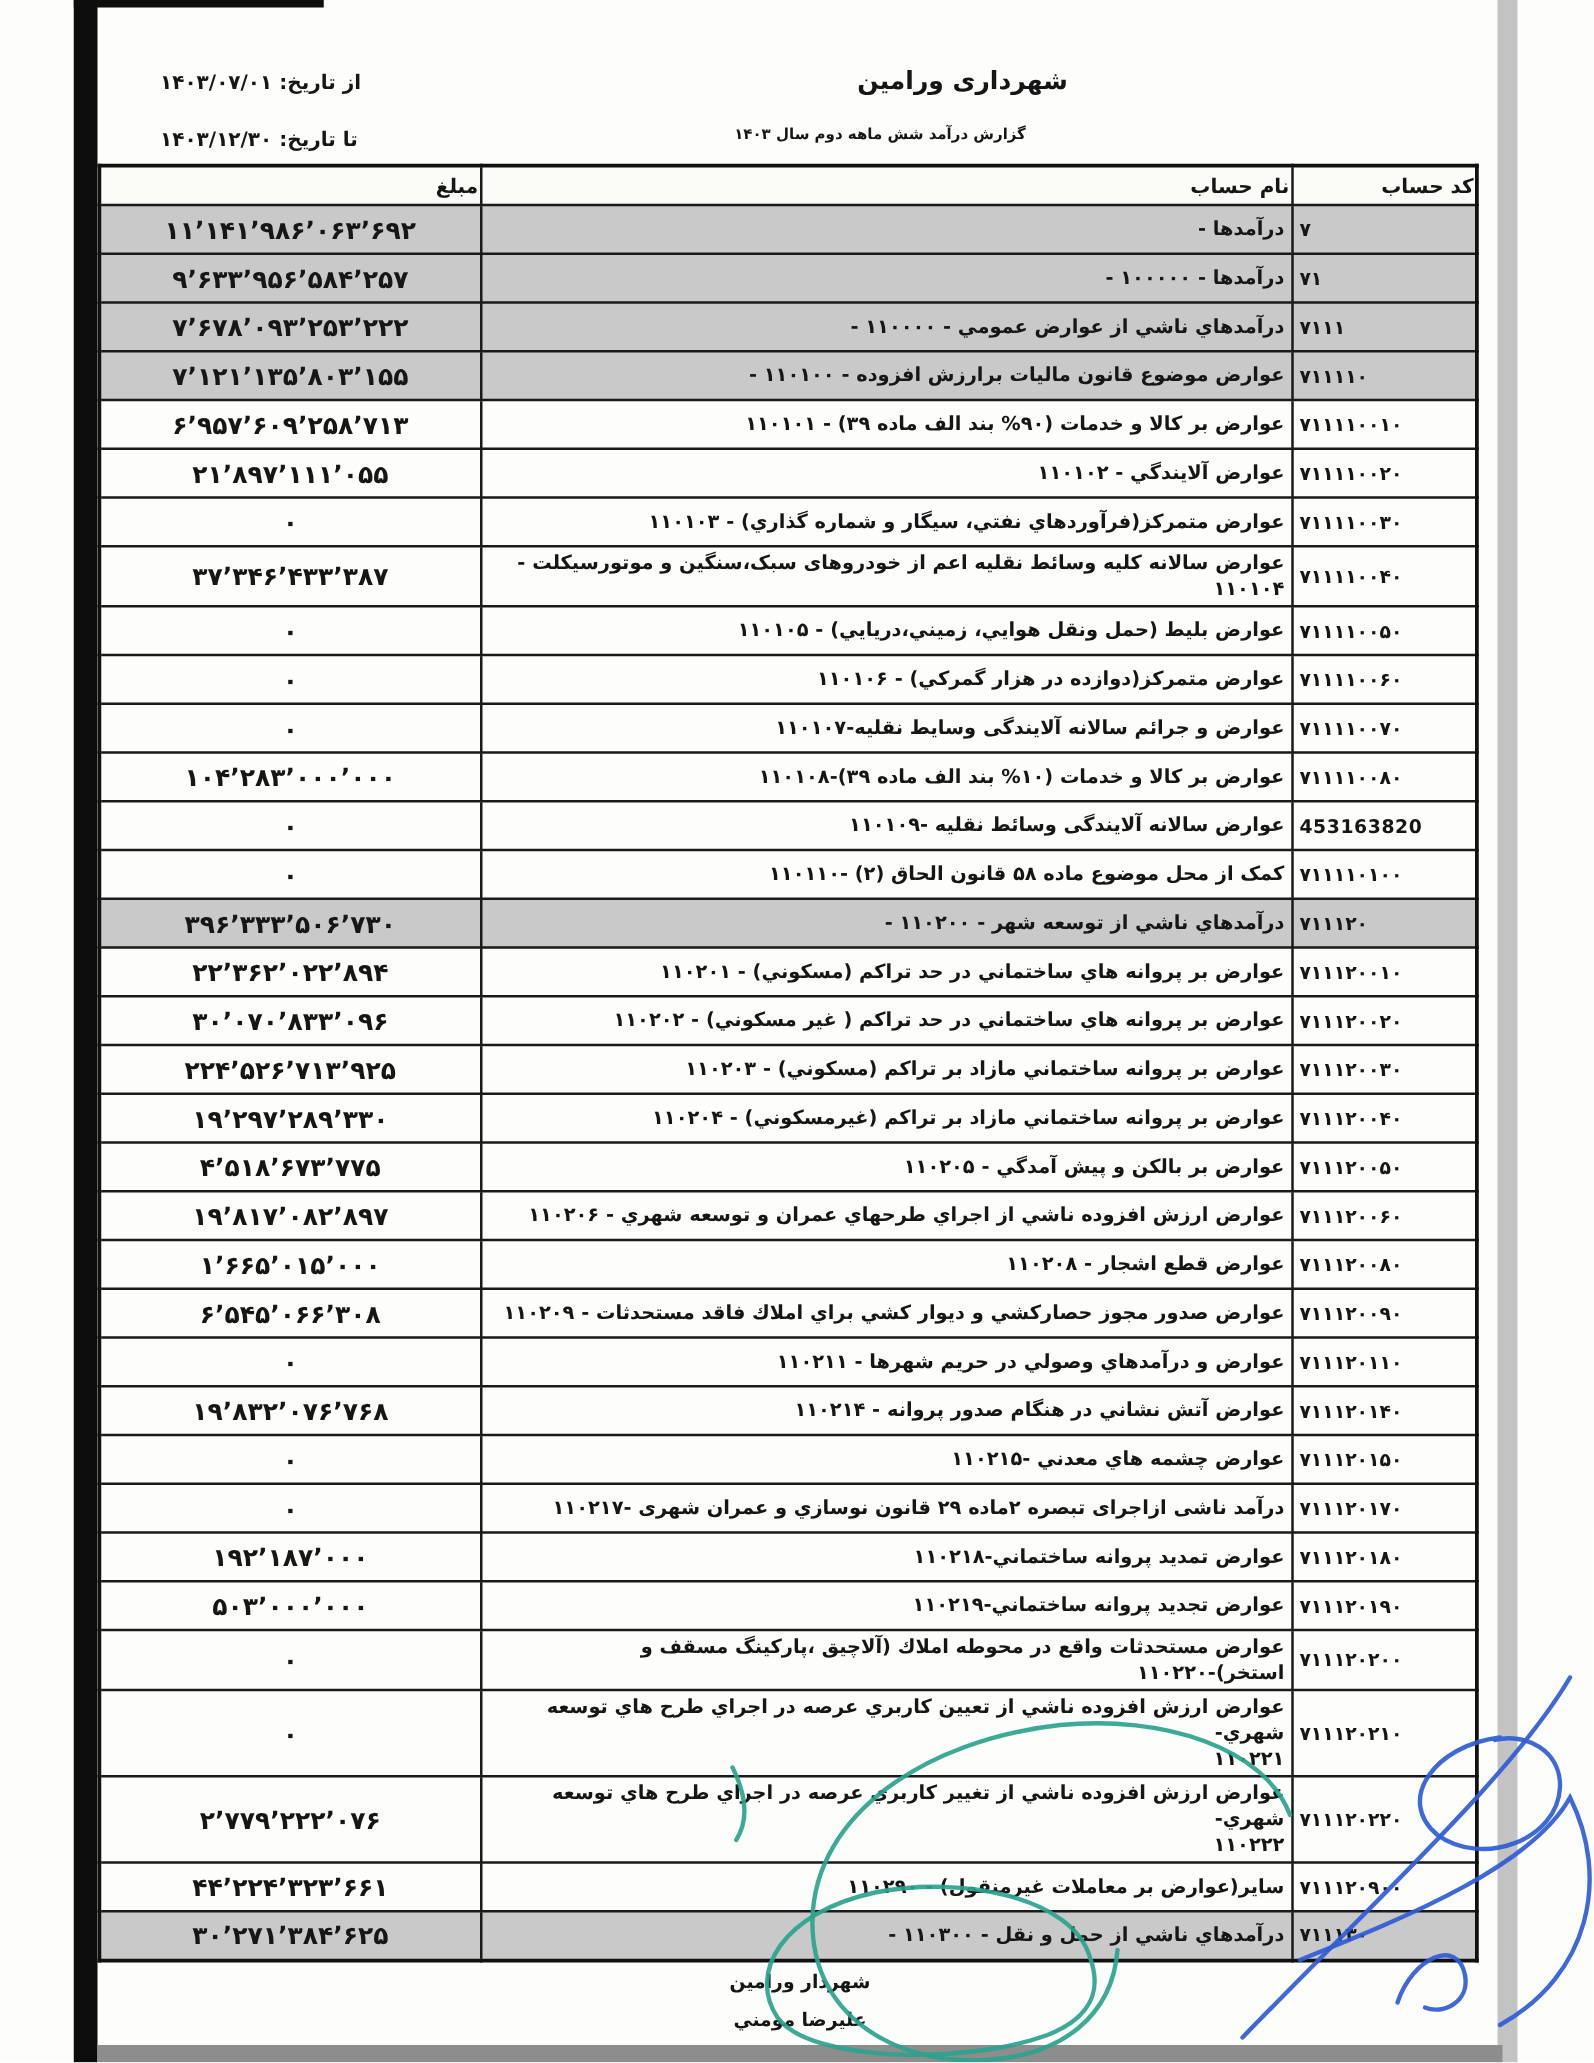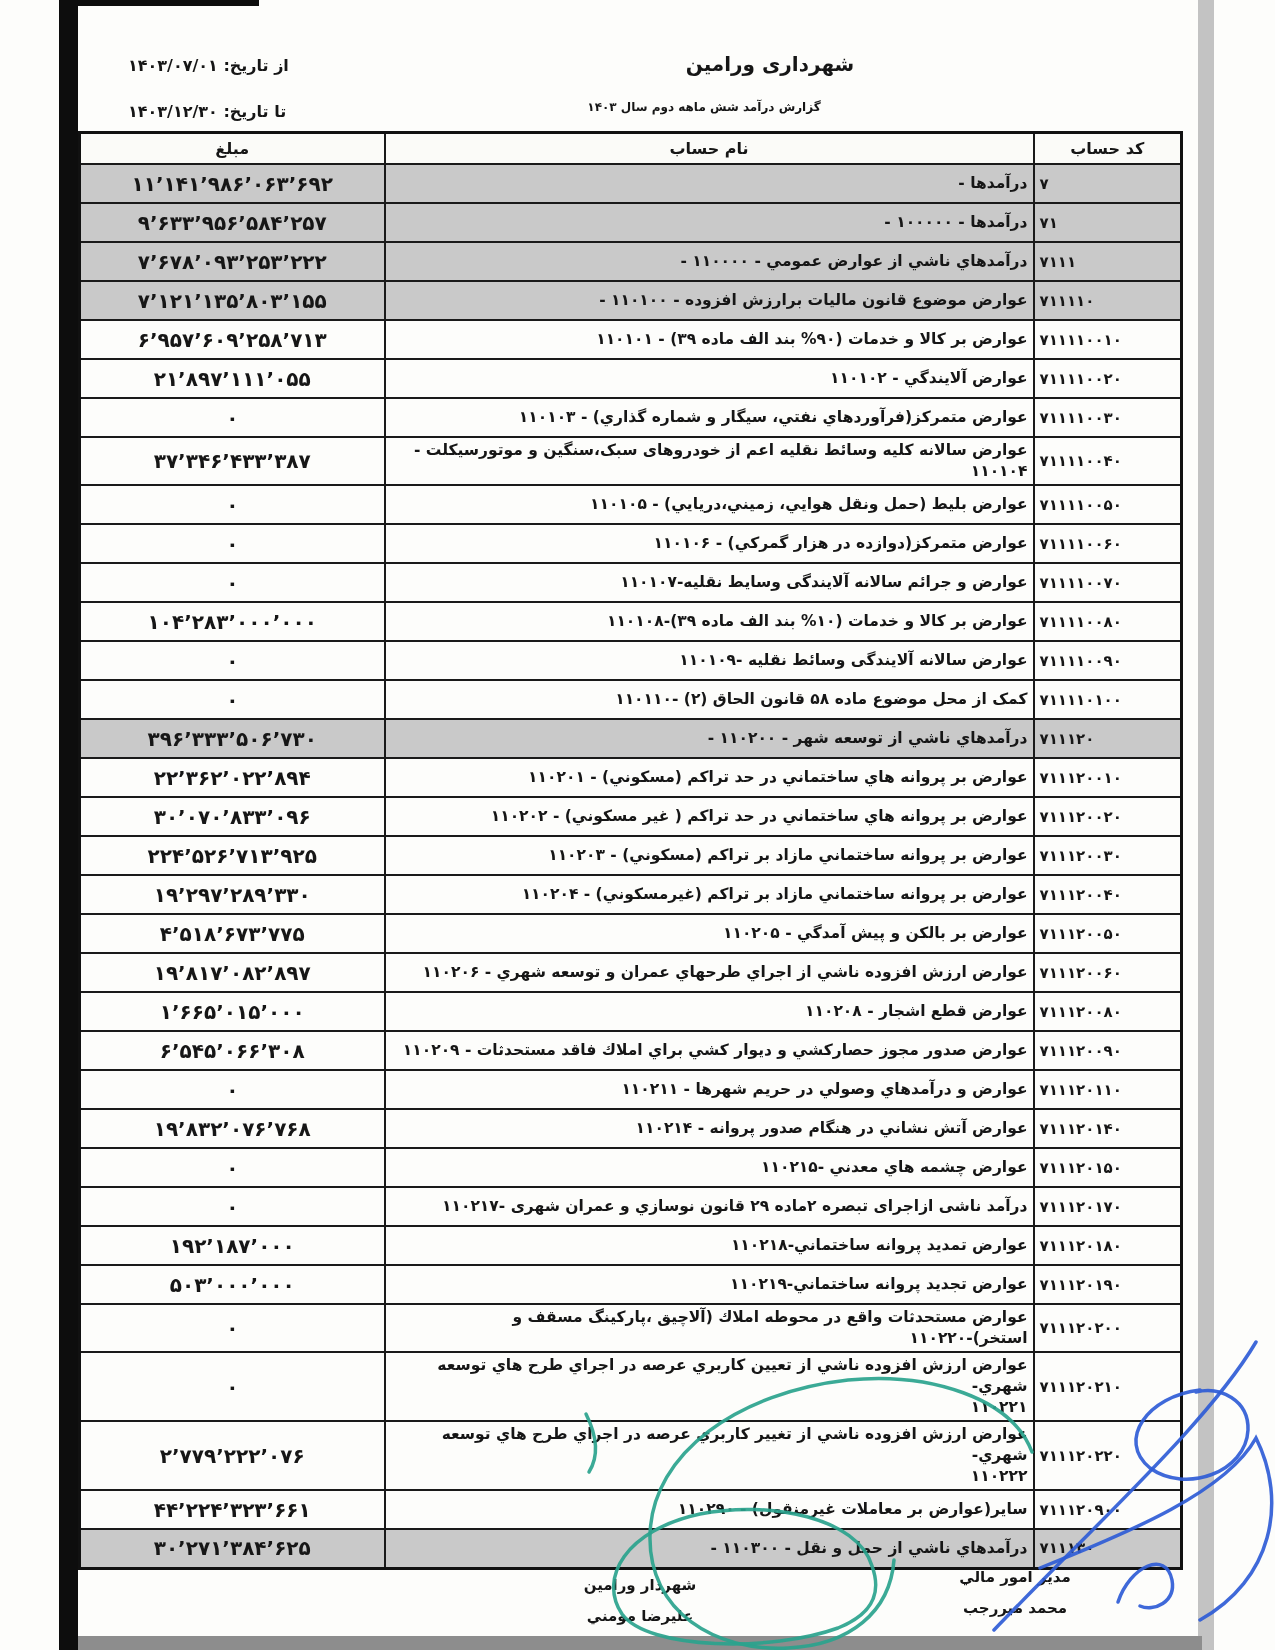--- a/index.html
+++ b/index.html
@@ -24,21 +24,21 @@
   .date-line .val{direction:ltr;unicode-bidi:embed;}
   
   table.acct{
     position:absolute;left:78px;top:131px;width:1102px;
     border-collapse:collapse;direction:rtl;table-layout:fixed;
     background:#fdfdfb;
   }
   table.acct,table.acct td,table.acct th{border:2px solid #1a1a1a;}
   table.acct{border:3px solid #111;}
   col.c-code{width:148px;} col.c-name{width:649px;} col.c-amt{width:305px;}
-  th{height:27px;font-size:16px;font-weight:bold;text-align:center;background:#fbfbf8;}
+  th{height:27px;font-size:16px;font-weight:bold;text-align:right;background:#fbfbf8;}
   td{padding:2px 5px;vertical-align:middle;}
   tr.row{height:39px;}
   td.code{text-align:left;font-size:15px;font-weight:bold;letter-spacing:.5px;}
   td.name{text-align:right;font-size:15.5px;font-weight:bold;line-height:21px;white-space:pre-line;}
   td.amt{text-align:center;margin-top:12px;}
   td.amt .num{direction:ltr;unicode-bidi:embed;font-size:20px;font-weight:bold;letter-spacing:1px;}
   
   .signer{position:absolute;direction:rtl;text-align:center;font-weight:bold;font-size:15px;line-height:31px;}
   .signer-council{left:140px;top:1550px;width:230px;}
   .signer-mayor{left:535px;top:1570px;width:210px;}
@@ -144,21 +144,21 @@
       <td class="code">۷۱۱۱۱۰۰۷۰</td>
       <td class="name">عوارض و جرائم سالانه آلايندگی وسايط نقليه-۱۱۰۱۰۷</td>
       <td class="amt"><span class="num">۰</span></td>
     </tr>
         <tr class="row">
       <td class="code">۷۱۱۱۱۰۰۸۰</td>
       <td class="name">عوارض بر كالا و خدمات (۱۰% بند الف ماده ۳۹)-۱۱۰۱۰۸</td>
       <td class="amt"><span class="num">۱۰۴’۲۸۳’۰۰۰’۰۰۰</span></td>
     </tr>
         <tr class="row">
-      <td class="code">۷۱۱۱۱۰۰۹۰</td>
+      <td class="code">453163820</td>
       <td class="name">عوارض سالانه آلايندگی وسائط نقليه -۱۱۰۱۰۹</td>
       <td class="amt"><span class="num">۰</span></td>
     </tr>
         <tr class="row">
       <td class="code">۷۱۱۱۱۰۱۰۰</td>
       <td class="name">كمک از محل موضوع ماده ۵۸ قانون الحاق (۲) -۱۱۰۱۱۰</td>
       <td class="amt"><span class="num">۰</span></td>
     </tr>
         <tr class="row" style="background: rgb(201, 201, 201);">
       <td class="code">۷۱۱۱۲۰</td>
@@ -261,24 +261,20 @@
       <td class="code">۷۱۱۱۳۰</td>
       <td class="name">درآمدهاي ناشي از حمل و نقل - ۱۱۰۳۰۰ -</td>
       <td class="amt"><span class="num">۳۰’۲۷۱’۳۸۴’۶۲۵</span></td>
     </tr>
       </tbody>
   </table>
 
   <div class="signer signer-mayor">
     <div>شهردار ورامين</div>
     <div>عليرضا مومني</div>
-  </div>
-  <div class="signer signer-fin">
-    <div>مدير امور مالي</div>
-    <div>محمد ميررجب</div>
   </div>
 
   <svg class="overlay" width="1275" height="1650" viewBox="0 0 1275 1650">
     <path class="sig-g" d="M 1032,1452 C 1012,1398 930,1372 848,1380 C 740,1392 652,1452 650,1535 C 648,1612 716,1652 788,1648 C 850,1645 890,1612 894,1560" stroke="#2aa38d"></path>
     <path class="sig-g" d="M 872,1566 C 858,1518 770,1500 700,1514 C 626,1530 598,1578 622,1614 C 648,1650 772,1652 838,1628 C 878,1612 880,1588 872,1566" stroke="#2aa38d"></path>
     <path class="sig-g" d="M 586,1414 C 597,1436 599,1456 589,1472" stroke="#2aa38d"></path>
     <path class="sig-b" d="M 1200,1390 C 1148,1396 1116,1440 1150,1468 C 1186,1494 1246,1472 1248,1430 C 1249,1400 1220,1386 1196,1392" stroke="#2f5cd6"></path>
     <path class="sig-b" d="M 1256,1342 C 1210,1420 1104,1516 994,1630" stroke="#2f5cd6"></path>
     <path class="sig-b" d="M 1040,1568 C 1130,1532 1226,1492 1256,1438 C 1288,1502 1272,1580 1200,1620" stroke="#2f5cd6"></path>
     <path class="sig-b" d="M 1118,1602 C 1130,1566 1166,1550 1172,1580 C 1176,1602 1154,1612 1140,1606" stroke="#2f5cd6"></path>

